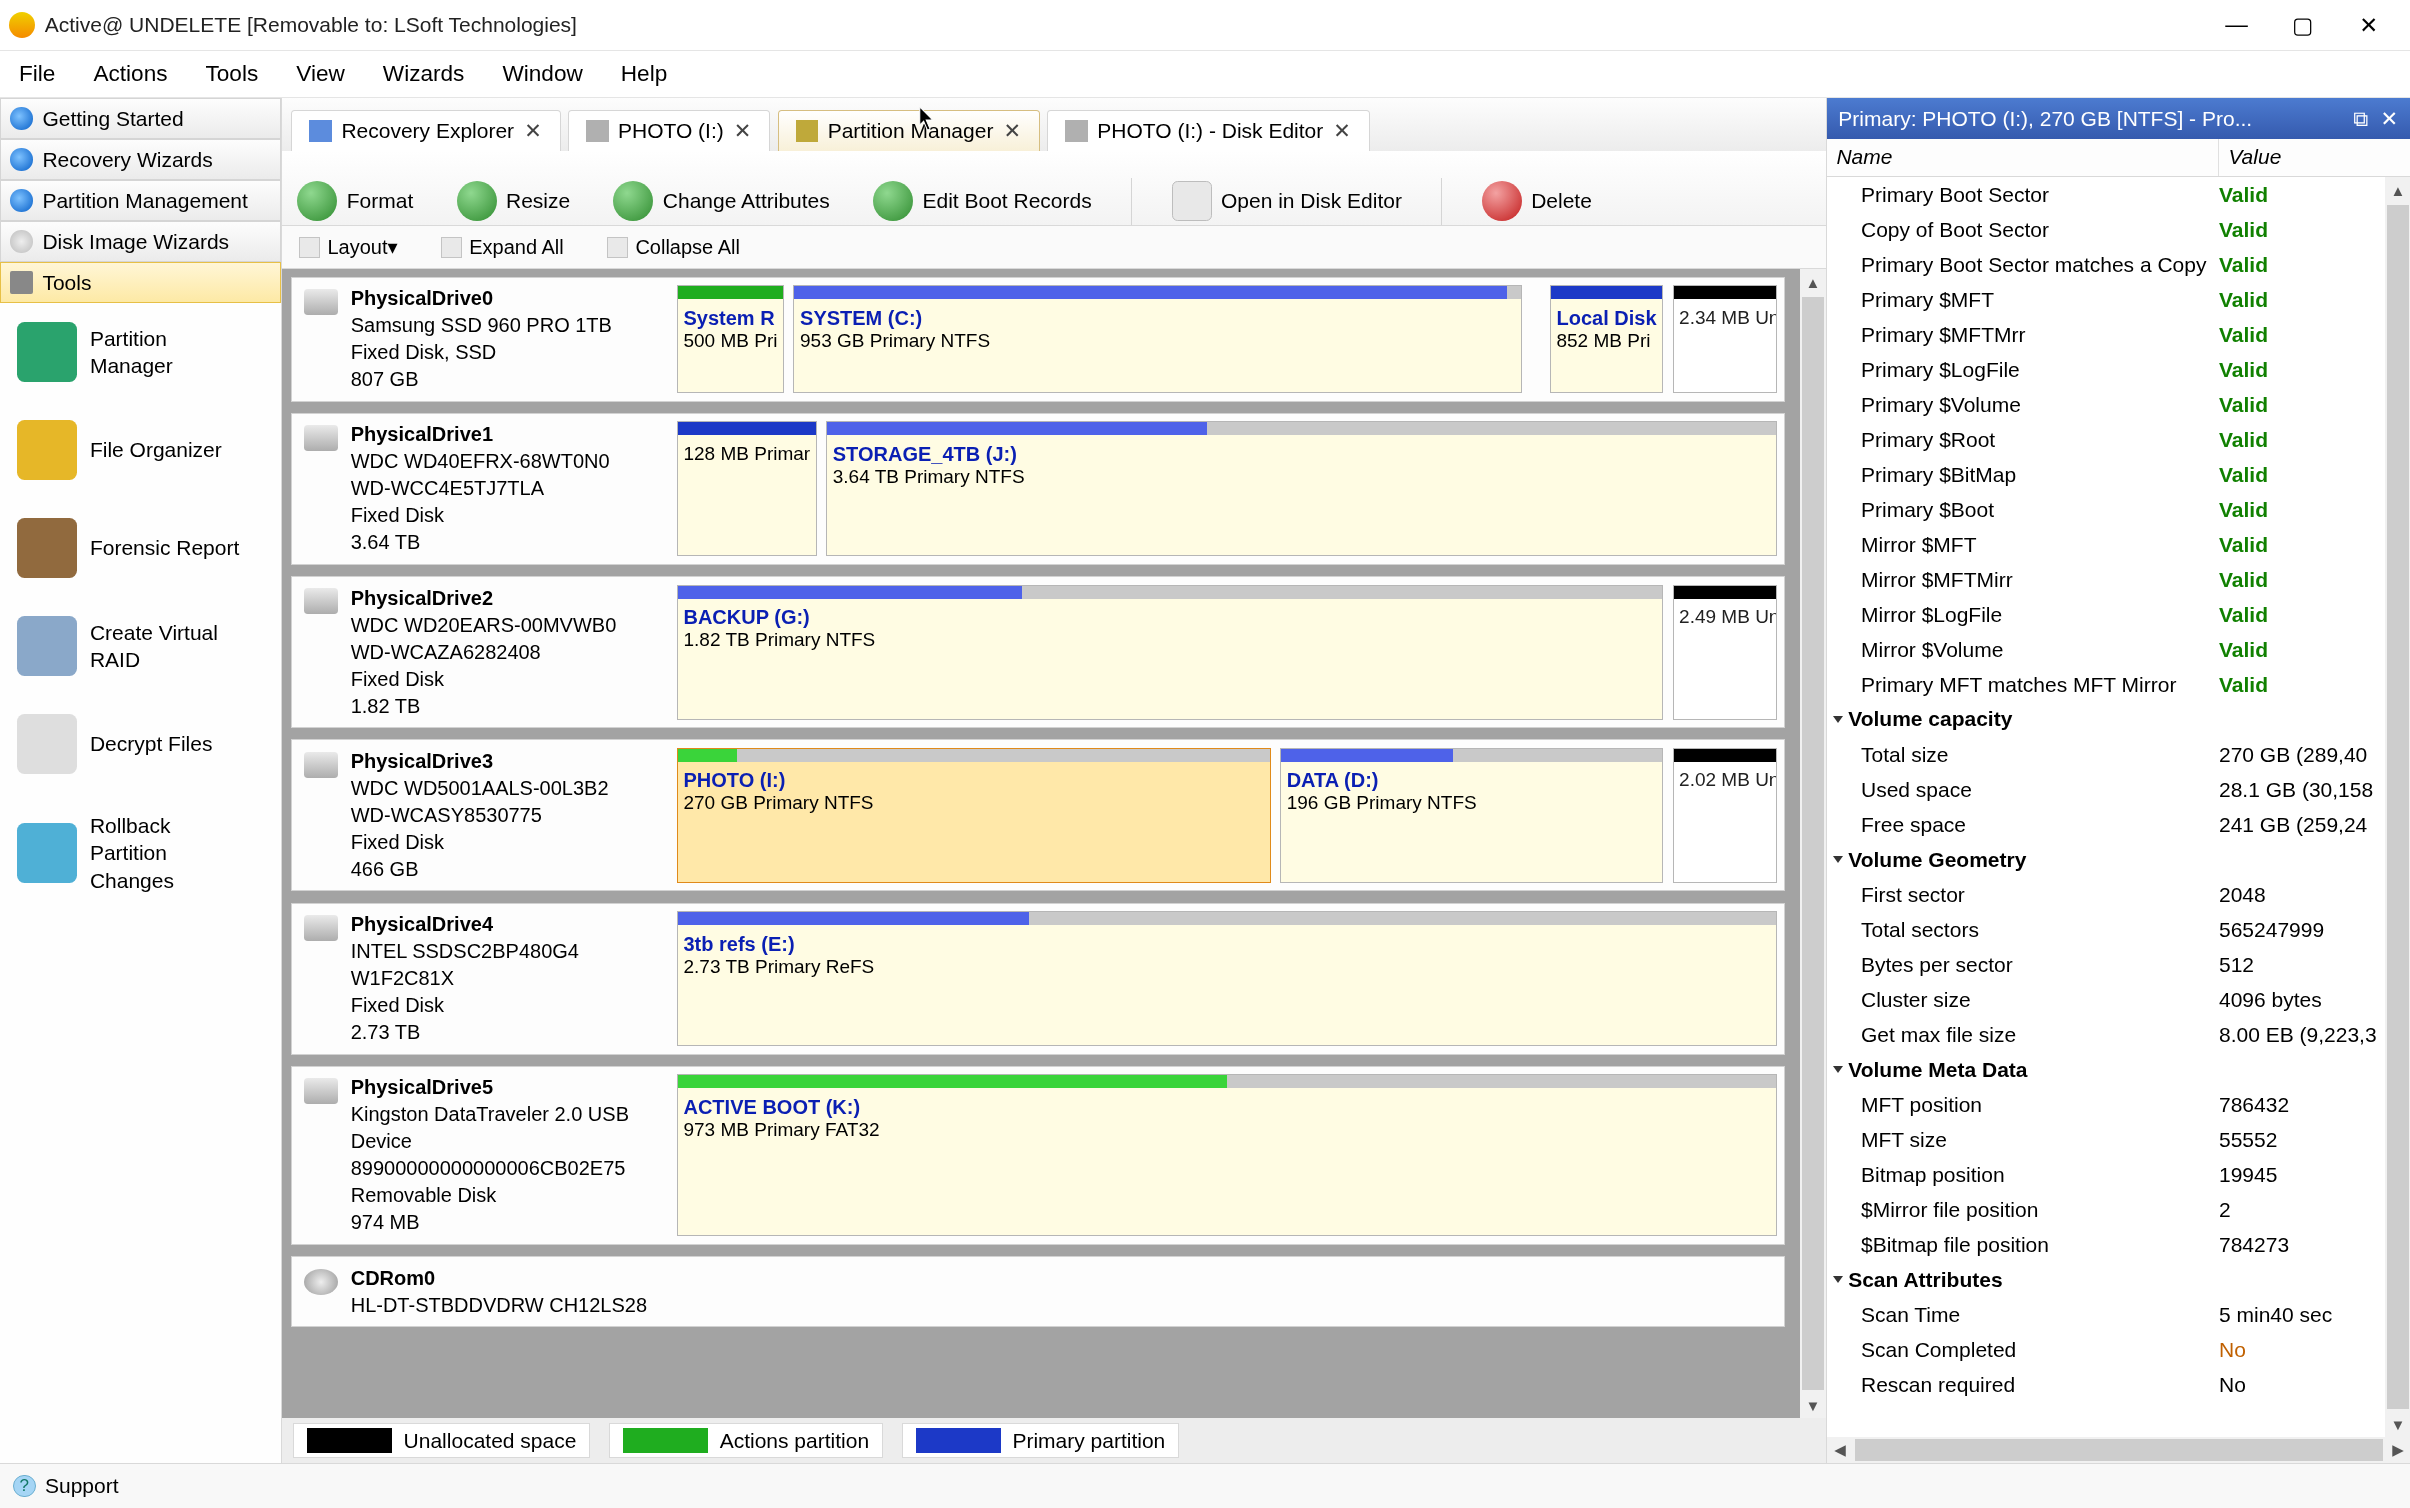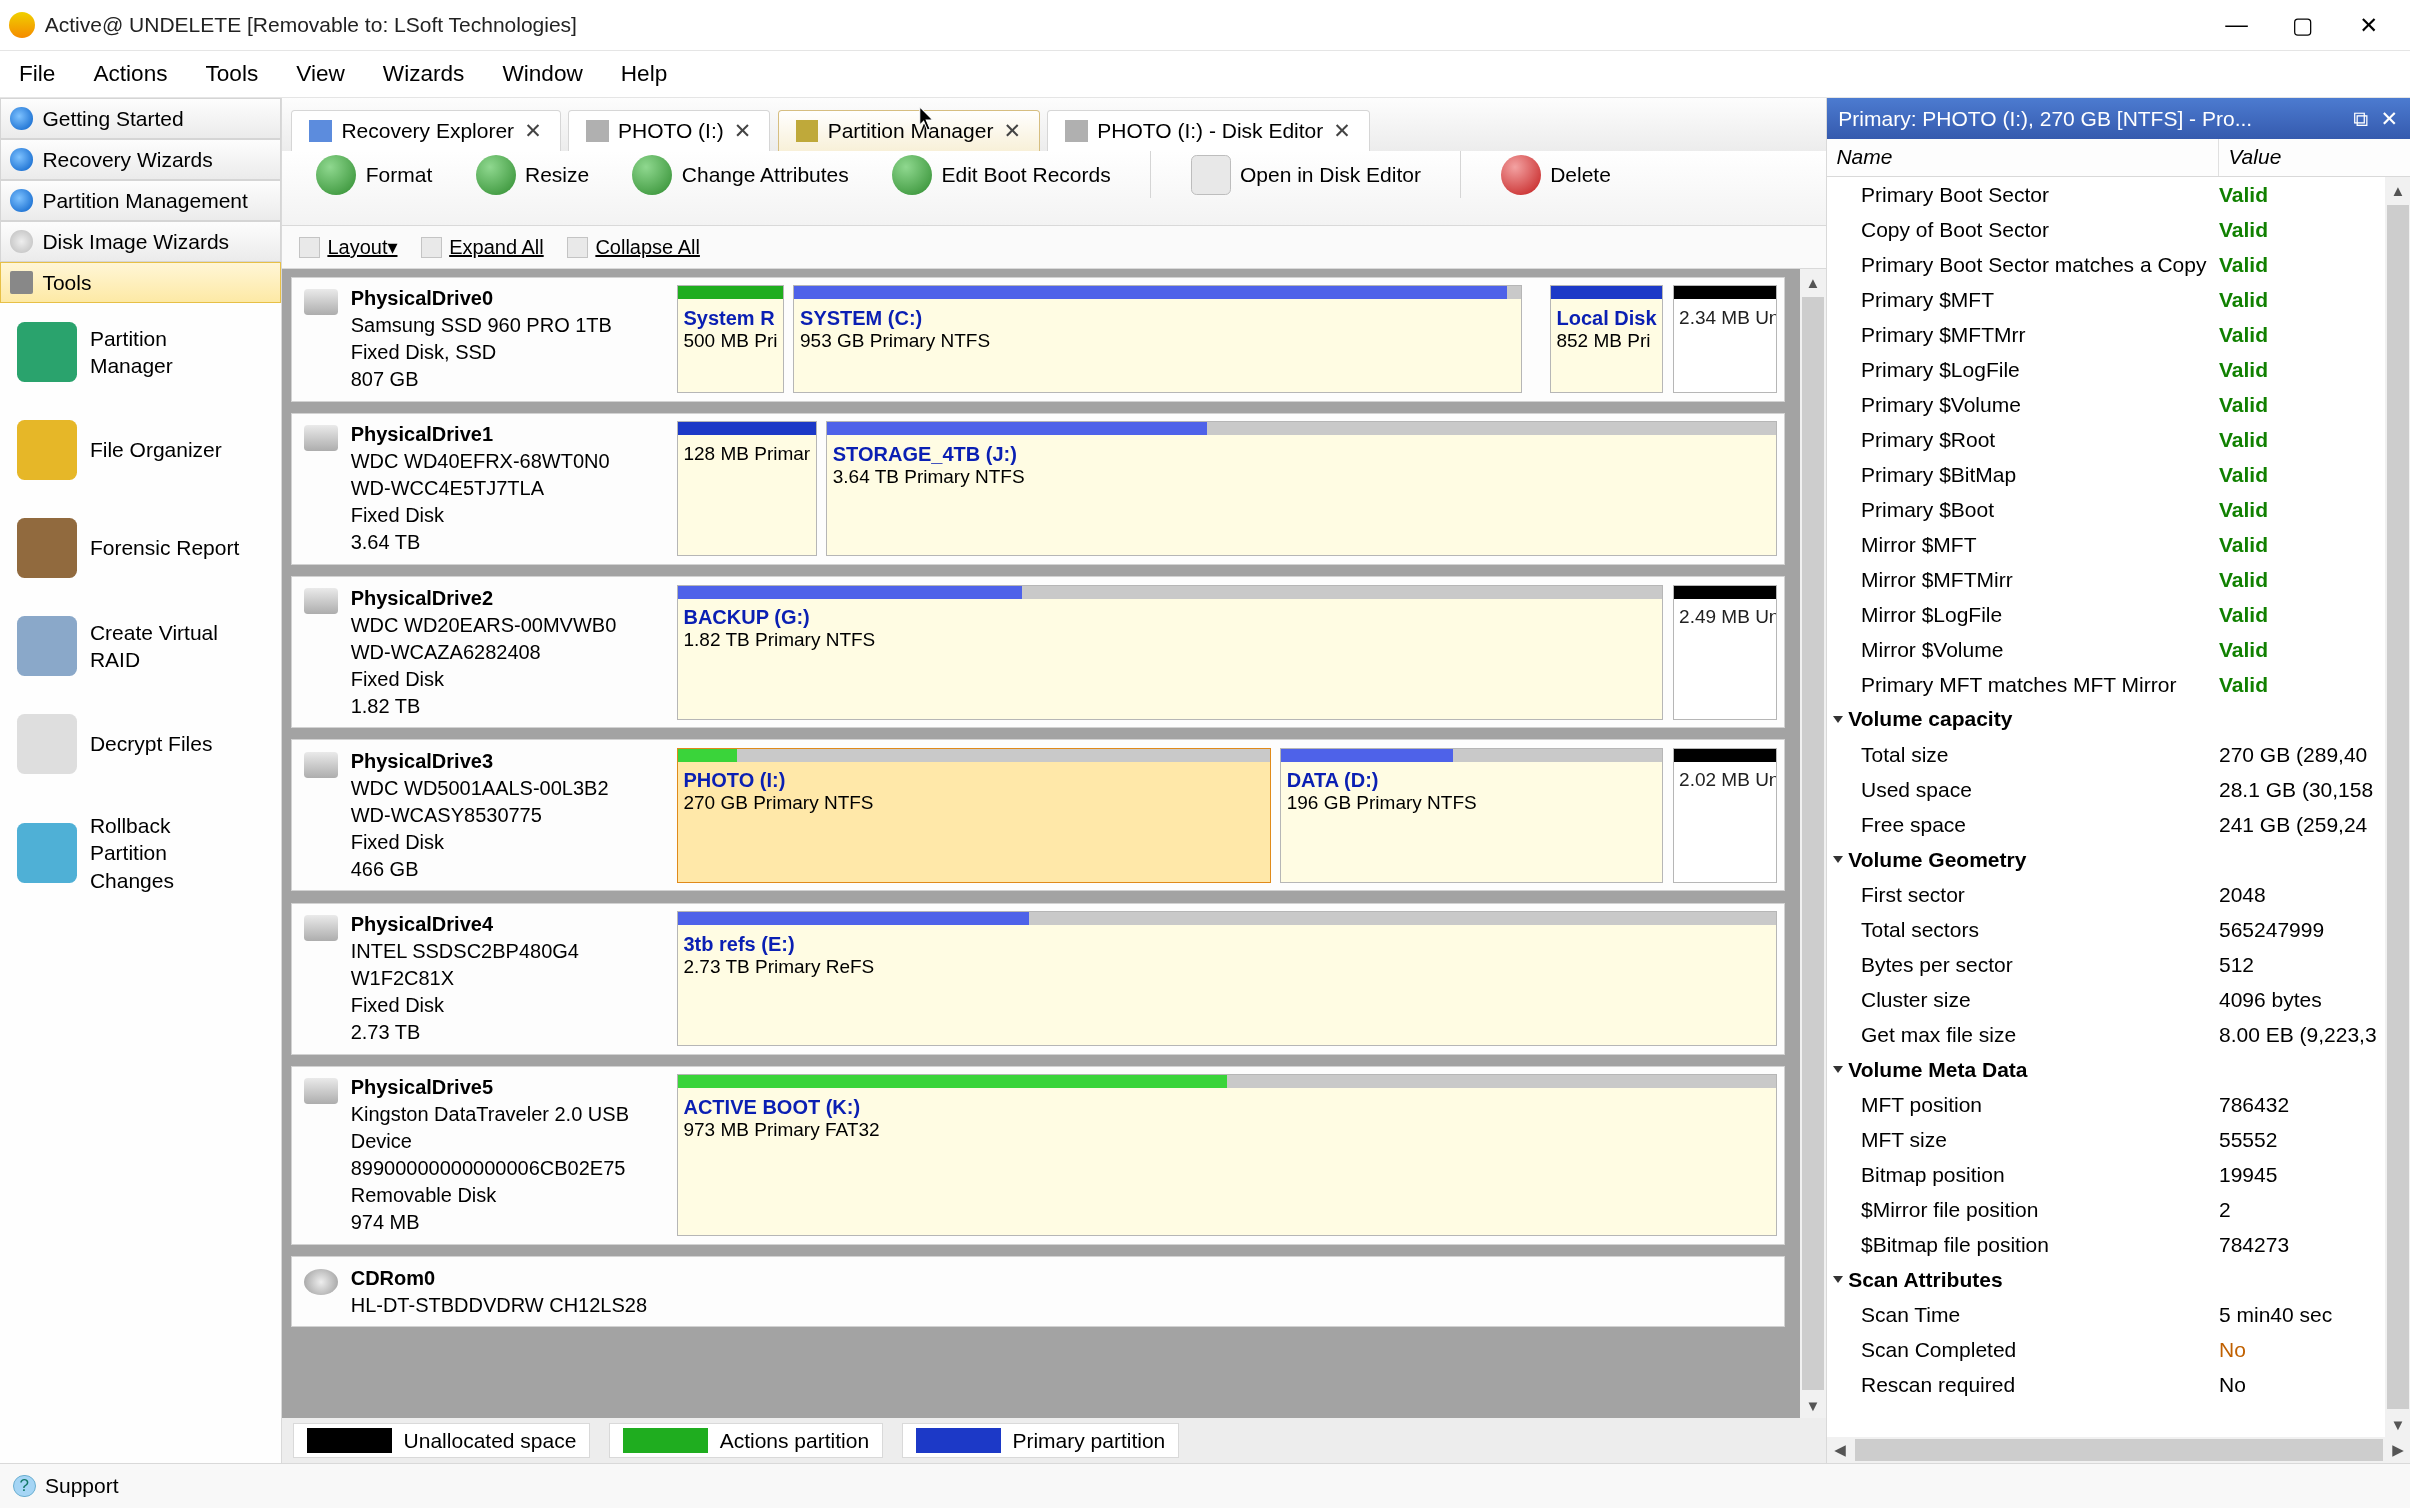--- a/index.html
+++ b/index.html
@@ -35,28 +35,28 @@
 
 
 .center { flex: 1; background: #a3a3a3; display: flex; flex-direction: column; position: relative; border-right: 0.9px solid #d9d9d9; }
 
 .tabs { height: 53px; background: linear-gradient(180deg,#fdfdfd,#ececec); display: flex; align-items: flex-end; padding: 0 9.4px; }
 .tab { height: 41px; display: flex; align-items: center; gap: 9.4px; padding: 0 17px; font-size: 21px; background: #fff; border: 0.9px solid #d6d6d6; border-bottom: none; margin-right: 7.5px; border-radius: 3.8px 3.8px 0 0; position: relative; }
 .tab .tab-ic { width: 22.6px; height: 22.6px; }
 .tab .close { width: 19px; text-align: center; color: #444; }
 .tab.active { background: linear-gradient(180deg,#fff,#f8f0d8); border-color: #d6be81; }
 
-.toolbar { height: 75px; display: flex; align-items: flex-start; gap: 24.5px; padding: 0 25px; border-bottom: 0.9px solid #d9d9d9; background: linear-gradient(180deg,#fff,#f3f3f3); }
+.toolbar { height: 75px; display: flex; align-items: flex-end; gap: 24.5px; padding: 0 6px; border-bottom: 0.9px solid #d9d9d9; background: linear-gradient(180deg,#fff,#f3f3f3); }
 .tb-btn { display: flex; align-items: center; gap: 9.4px; padding: 3.8px 9.4px; }
 .tb-ic { width: 40px; height: 40px; border-radius: 50%; background: radial-gradient(circle at 35% 30%, #8fd88f, #2e8b2e); }
 .tb-ic.red { background: radial-gradient(circle at 35% 30%, #f3a2a2, #c21a1a); }
 .tb-ic.sq { border-radius: 5.6px; background: #e8e8e8; border: 0.9px solid #bdbdbd; }
 .tb-sep { width: 0.9px; height: 47px; background: #d5d5d5; margin: 0 5.6px; }
 
-.subbar { height: 43px; display: flex; align-items: center; gap: 12px; padding: 0 11.3px; border-bottom: 0.9px solid #d9d9d9; background: #fafafa; font-size: 20px; text-decoration: underline; }
+.subbar { height: 43px; display: flex; align-items: center; gap: 32px; padding: 0 11.3px; border-bottom: 0.9px solid #d9d9d9; background: #fafafa; font-size: 20px; }
 .sub-btn { display: flex; align-items: center; gap: 7.5px; padding: 1.9px 5.6px; position: relative; }
 .sub-ic { width: 21px; height: 21px; background: #e9e9e9; border: 0.9px solid #c4c4c4; }
 
 .drive-scroll-wrap { flex: 1; position: relative; display: flex; }
 .drive-scroll { flex: 1; overflow: auto; padding: 7.5px 15px 7.5px 9.4px; position: relative; }
 .vscroll { width: 26px; background: #f1f1f1; display: flex; flex-direction: column; }
 .vscroll .arrow { height: 26px; display: flex; align-items:center; justify-content:center; font-size:15px; color:#555; }
 .vscroll .thumb { flex: 1; margin: 1.9px; background: #cdcdcd; }
 
 .drive-row { display: flex; align-items: stretch; border: 0.9px solid #d2d2d2; background: #fdfdfd; margin-bottom: 11.3px; }

